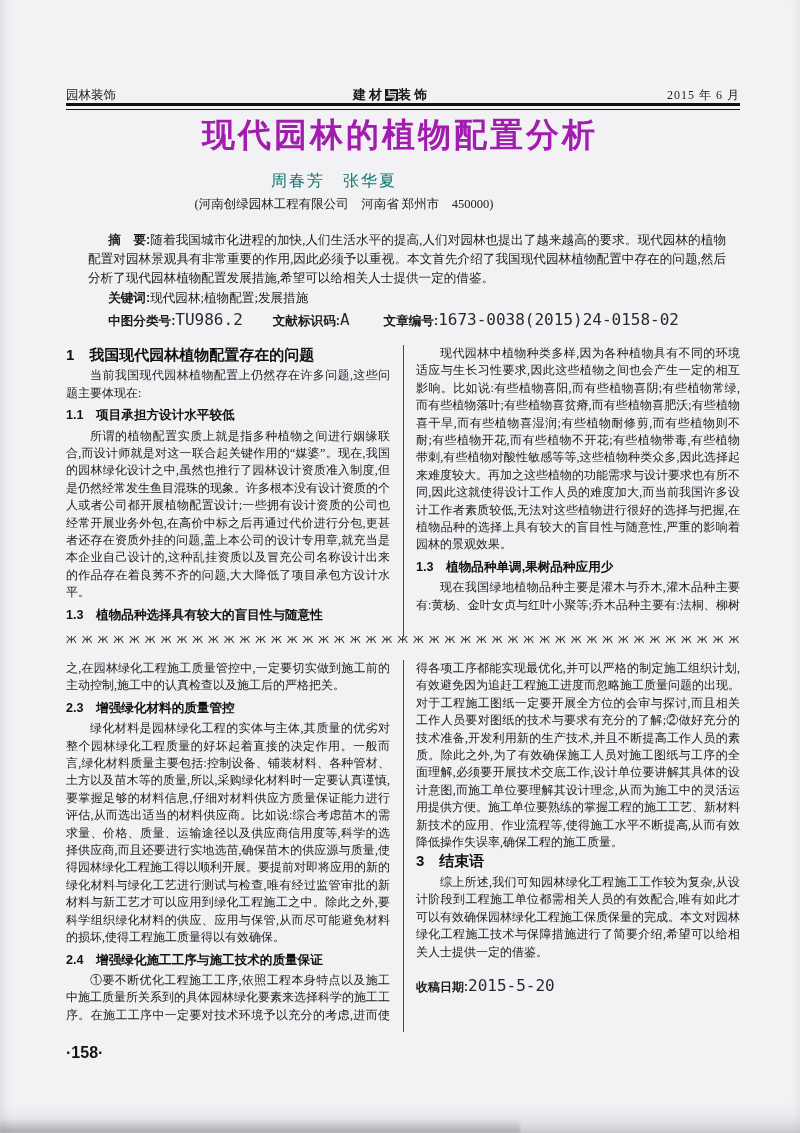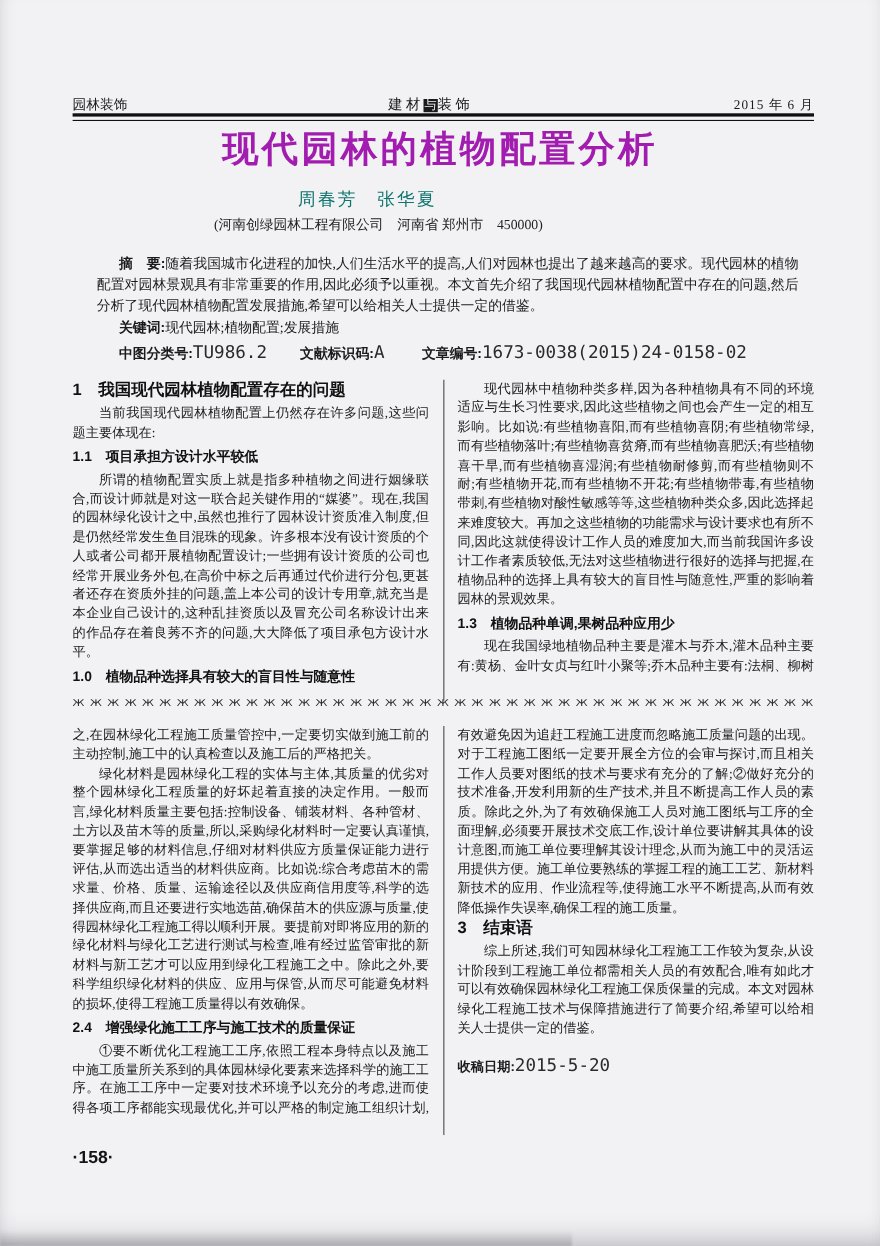--- a/index.html
+++ b/index.html
@@ -15,21 +15,21 @@
     box-shadow:inset 0 -20px 26px -18px rgba(70,70,80,.40),
                inset 12px 0 20px -18px rgba(70,70,80,.22),
                inset -8px 0 16px -16px rgba(70,70,80,.15);
   }
   .bottom-smudge{position:absolute;left:0;bottom:0;width:520px;height:14px;
     background:linear-gradient(to top, rgba(90,90,100,.28), rgba(90,90,100,0));
     filter:blur(1px);}
   
   .header{position:absolute;top:86px;left:66px;width:674px;display:flex;
     justify-content:space-between;align-items:baseline;font-size:12.5px;}
-  .logo{font-family:"Liberation Sans","DejaVu Sans",sans-serif;font-weight:normal;
+  .logo{font-family:"Liberation Sans","DejaVu Sans",sans-serif;font-weight:bold;
     font-size:13px;letter-spacing:3px;color:#161616;}
   .logo .mid{background:#1a1a1a;color:#f2f1f4;padding:0 1px;font-size:11px;letter-spacing:0;}
   .hdr-right{font-size:12px;letter-spacing:1px;}
   .rules{position:absolute;top:103px;left:66px;width:674px;height:3px;
     border-top:3px solid #101010;border-bottom:1px solid #101010;}
   
   .title{position:absolute;top:113px;left:0;width:800px;text-align:center;
     font-family:"Liberation Sans","DejaVu Sans",sans-serif;
     font-weight:900;font-size:33px;letter-spacing:3px;color:#a21caf;}
   .authors{position:absolute;top:171px;left:0;width:668px;text-align:center;
@@ -95,30 +95,31 @@
       <span class="grp g2"><span class="lbl">文献标识码:</span><span class="mono">A</span></span>
       <span class="grp g3"><span class="lbl">文章编号:</span><span class="mono">1673-0038(2015)24-0158-02</span></span>
     </p>
   </div>
 
   <div class="cols upper">
     <h3>1　我国现代园林植物配置存在的问题</h3>
     <p>当前我国现代园林植物配置上仍然存在许多问题,这些问题主要体现在:</p>
     <h4>1.1　项目承担方设计水平较低</h4>
     <p>所谓的植物配置实质上就是指多种植物之间进行姻缘联合,而设计师就是对这一联合起关键作用的“媒婆”。现在,我国的园林绿化设计之中,虽然也推行了园林设计资质准入制度,但是仍然经常发生鱼目混珠的现象。许多根本没有设计资质的个人或者公司都开展植物配置设计;一些拥有设计资质的公司也经常开展业务外包,在高价中标之后再通过代价进行分包,更甚者还存在资质外挂的问题,盖上本公司的设计专用章,就充当是本企业自己设计的,这种乱挂资质以及冒充公司名称设计出来的作品存在着良莠不齐的问题,大大降低了项目承包方设计水平。</p>
-    <h4>1.0　植物品种选择具有较大的盲目性与随意性</h4>
+    <h4>1.3　植物品种选择具有较大的盲目性与随意性</h4>
     <p>现代园林中植物种类多样,因为各种植物具有不同的环境适应与生长习性要求,因此这些植物之间也会产生一定的相互影响。比如说:有些植物喜阳,而有些植物喜阴;有些植物常绿,而有些植物落叶;有些植物喜贫瘠,而有些植物喜肥沃;有些植物喜干旱,而有些植物喜湿润;有些植物耐修剪,而有些植物则不耐;有些植物开花,而有些植物不开花;有些植物带毒,有些植物带刺,有些植物对酸性敏感等等,这些植物种类众多,因此选择起来难度较大。再加之这些植物的功能需求与设计要求也有所不同,因此这就使得设计工作人员的难度加大,而当前我国许多设计工作者素质较低,无法对这些植物进行很好的选择与把握,在植物品种的选择上具有较大的盲目性与随意性,严重的影响着园林的景观效果。</p>
     <h4>1.3　植物品种单调,果树品种应用少</h4>
     <p>现在我国绿地植物品种主要是灌木与乔木,灌木品种主要有:黄杨、金叶女贞与红叶小聚等;乔木品种主要有:法桐、柳树与槐树等。在选择植物的品种时,有时候过于强调“四级常绿”问</p>
   </div>
 
   <div class="ornament">ЖЖЖЖЖЖЖЖЖЖЖЖЖЖЖЖЖЖЖЖЖЖЖЖЖЖЖЖЖЖЖЖЖЖЖЖЖЖЖЖЖЖЖЖЖЖЖЖЖЖЖЖЖЖЖЖЖЖЖЖ</div>
 
   <div class="cols lower">
     <p class="cont">之,在园林绿化工程施工质量管控中,一定要切实做到施工前的主动控制,施工中的认真检查以及施工后的严格把关。</p>
+    <h4>2.3　增强绿化材料的质量管控</h4>
     <p>绿化材料是园林绿化工程的实体与主体,其质量的优劣对整个园林绿化工程质量的好坏起着直接的决定作用。一般而言,绿化材料质量主要包括:控制设备、铺装材料、各种管材、土方以及苗木等的质量,所以,采购绿化材料时一定要认真谨慎,要掌握足够的材料信息,仔细对材料供应方质量保证能力进行评估,从而选出适当的材料供应商。比如说:综合考虑苗木的需求量、价格、质量、运输途径以及供应商信用度等,科学的选择供应商,而且还要进行实地选苗,确保苗木的供应源与质量,使得园林绿化工程施工得以顺利开展。要提前对即将应用的新的绿化材料与绿化工艺进行测试与检查,唯有经过监管审批的新材料与新工艺才可以应用到绿化工程施工之中。除此之外,要科学组织绿化材料的供应、应用与保管,从而尽可能避免材料的损坏,使得工程施工质量得以有效确保。</p>
     <h4>2.4　增强绿化施工工序与施工技术的质量保证</h4>
     <p>①要不断优化工程施工工序,依照工程本身特点以及施工中施工质量所关系到的具体园林绿化要素来选择科学的施工工序。在施工工序中一定要对技术环境予以充分的考虑,进而使得各项工序都能实现最优化,并可以严格的制定施工组织计划,有效避免因为追赶工程施工进度而忽略施工质量问题的出现。对于工程施工图纸一定要开展全方位的会审与探讨,而且相关工作人员要对图纸的技术与要求有充分的了解;②做好充分的技术准备,开发利用新的生产技术,并且不断提高工作人员的素质。除此之外,为了有效确保施工人员对施工图纸与工序的全面理解,必须要开展技术交底工作,设计单位要讲解其具体的设计意图,而施工单位要理解其设计理念,从而为施工中的灵活运用提供方便。施工单位要熟练的掌握工程的施工工艺、新材料新技术的应用、作业流程等,使得施工水平不断提高,从而有效降低操作失误率,确保工程的施工质量。</p>
     <h3>3　结束语</h3>
     <p>综上所述,我们可知园林绿化工程施工工作较为复杂,从设计阶段到工程施工单位都需相关人员的有效配合,唯有如此才可以有效确保园林绿化工程施工保质保量的完成。本文对园林绿化工程施工技术与保障措施进行了简要介绍,希望可以给相关人士提供一定的借鉴。</p>
     <p class="received"><span class="lbl">收稿日期:</span><span class="mono">2015-5-20</span></p>
   </div>
 
   <div class="pagenum">·158·</div>
 

